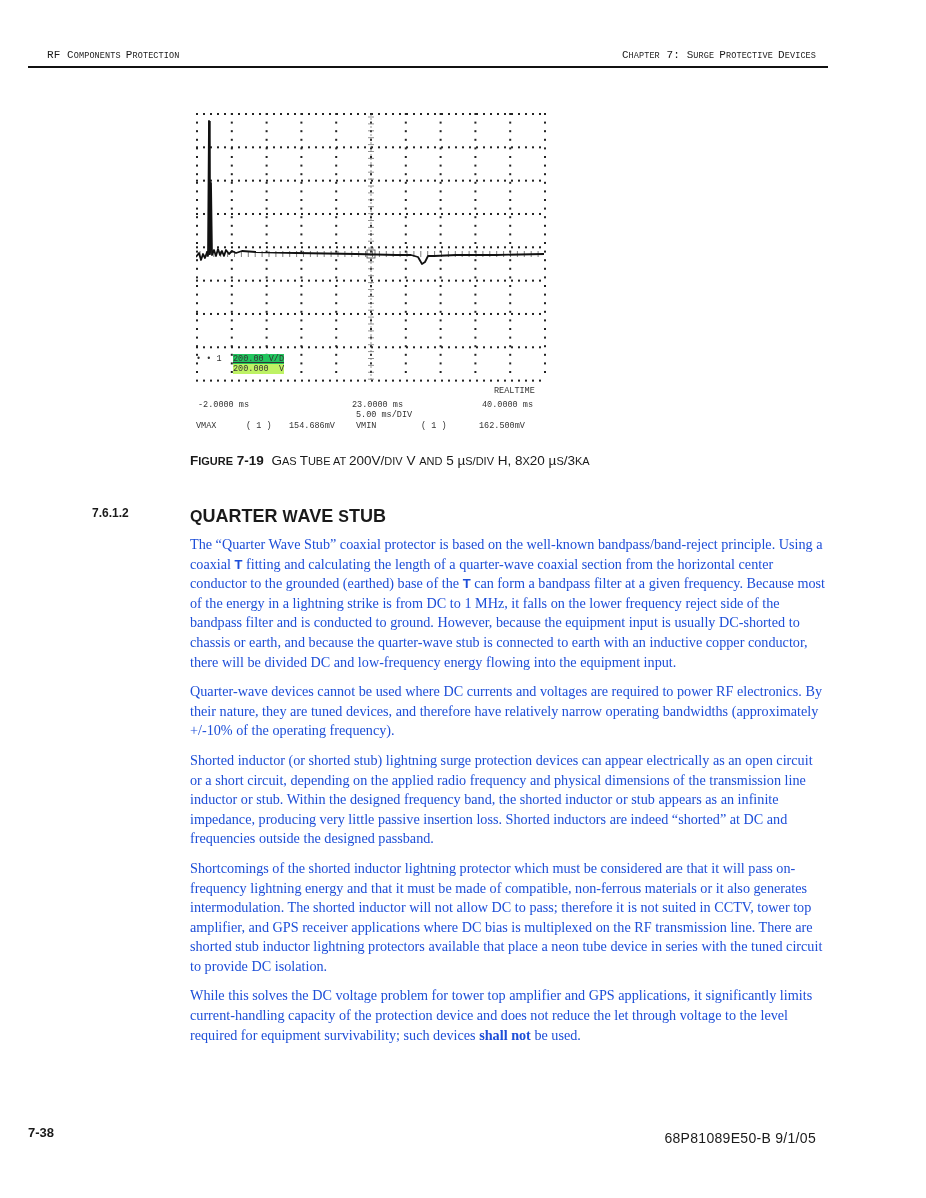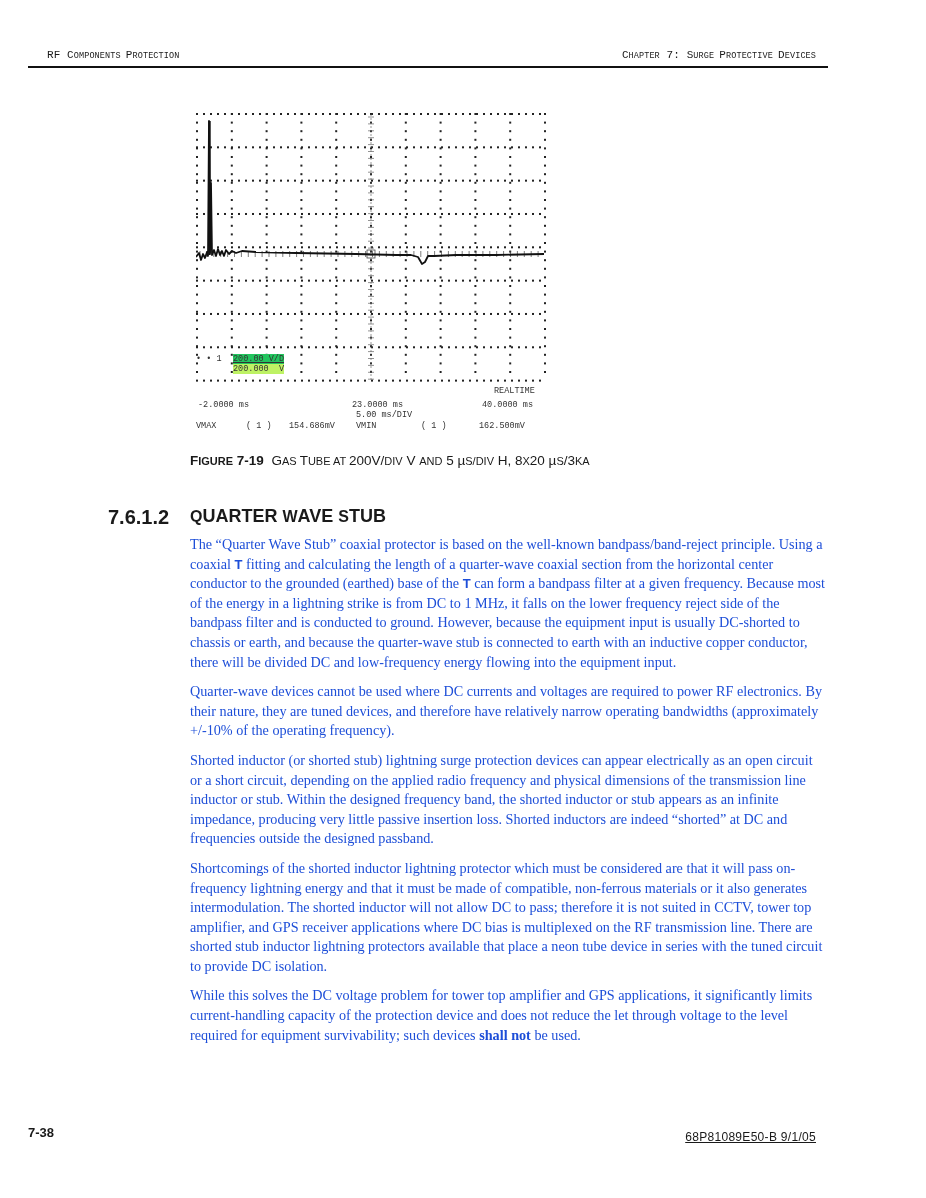--- a/index.html
+++ b/index.html
@@ -11,31 +11,31 @@
   .hdr-rule { position:absolute; top:66px; left:28px; width:800px; height:2px; background:#111; }
 
   .scope { position:absolute; left:196px; top:113px; width:350px; height:280px; }
   .scope svg { position:absolute; left:0; top:0; }
   .scope-text { position:absolute; font-family:"Liberation Mono", monospace; font-size:8.5px; color:#333; white-space:pre; line-height:10px; }
 
   .caption { position:absolute; left:190px; top:453px; font-family:"Liberation Sans", sans-serif; font-size:13.5px; color:#1a1a1a; white-space:nowrap; }
   .caption .fig { font-weight:bold; }
   .caption .sc { font-size:11px; }
 
-  .sec-num { position:absolute; left:108px; top:506px; font-family:"Liberation Sans", sans-serif; font-weight:bold; font-size:20px; }
+  .sec-num { position:absolute; left:92px; top:506px; font-family:"Liberation Sans", sans-serif; font-weight:bold; font-size:12px; }
   .sec-title { position:absolute; left:190px; top:506px; font-family:"Liberation Sans", sans-serif; font-weight:bold; font-size:16px; }
   .sec-title .sc { font-size:18px; }
 
   .body { position:absolute; left:190px; top:535px; width:636px; font-family:"Liberation Serif", serif; font-size:14.2px; line-height:19.6px; color:#1d4ed8; }
   .body p { margin:0 0 10px 0; }
   .body .b { font-weight:bold; font-family:"Liberation Sans", sans-serif; font-size:13px; }
   .body strong { font-weight:bold; }
 
   .ftr-left { position:absolute; left:28px; top:1125px; font-family:"Liberation Sans", sans-serif; font-weight:bold; font-size:13px; }
-  .ftr-right { position:absolute; right:110px; top:1130px; font-family:"Liberation Sans", sans-serif; font-size:12px; letter-spacing:0.3px;text-decoration:underline; }
+  .ftr-right { position:absolute; right:110px; top:1130px; font-family:"Liberation Sans", sans-serif; font-size:14px; letter-spacing:0.3px; }
 </style>
 </head>
 <body>
 
 <div class="hdr hdr-left"><span>RF C</span><span class="sc">OMPONENTS </span><span>P</span><span class="sc">ROTECTION</span></div>
 <div class="hdr hdr-right"><span>C</span><span class="sc">HAPTER</span><span> 7: </span><span>S</span><span class="sc">URGE </span><span>P</span><span class="sc">ROTECTIVE </span><span>D</span><span class="sc">EVICES</span></div>
 <div class="hdr-rule"></div>
 
 <div class="scope">
   <svg width="350" height="280" viewBox="0 0 350 280">

